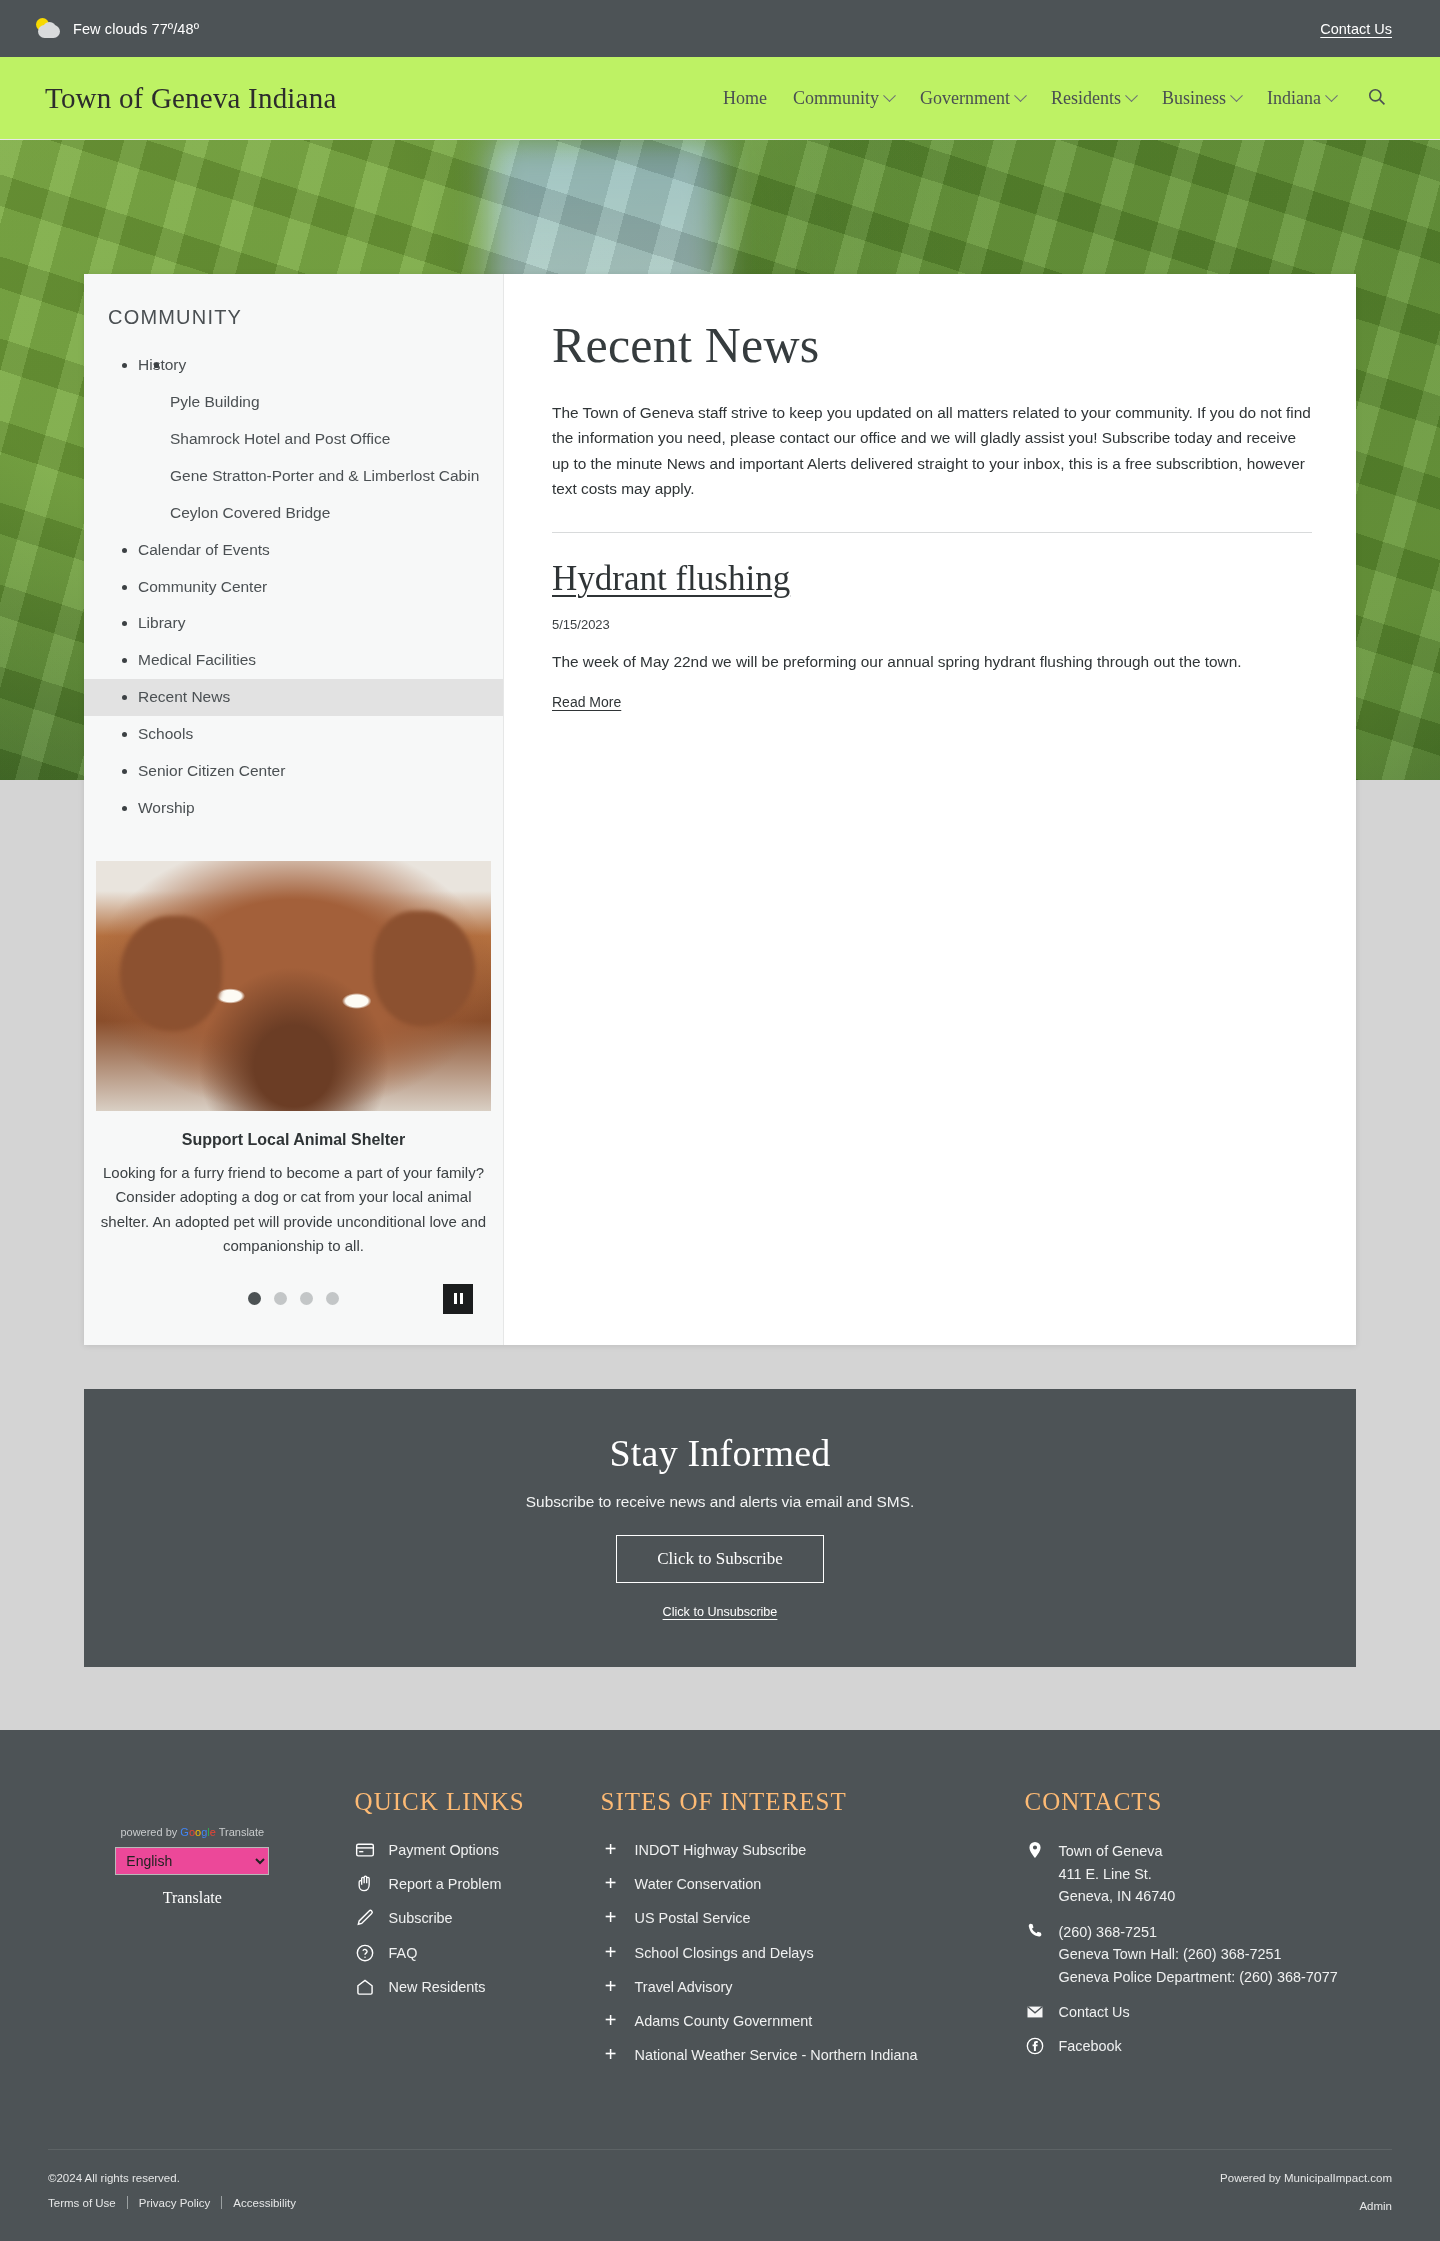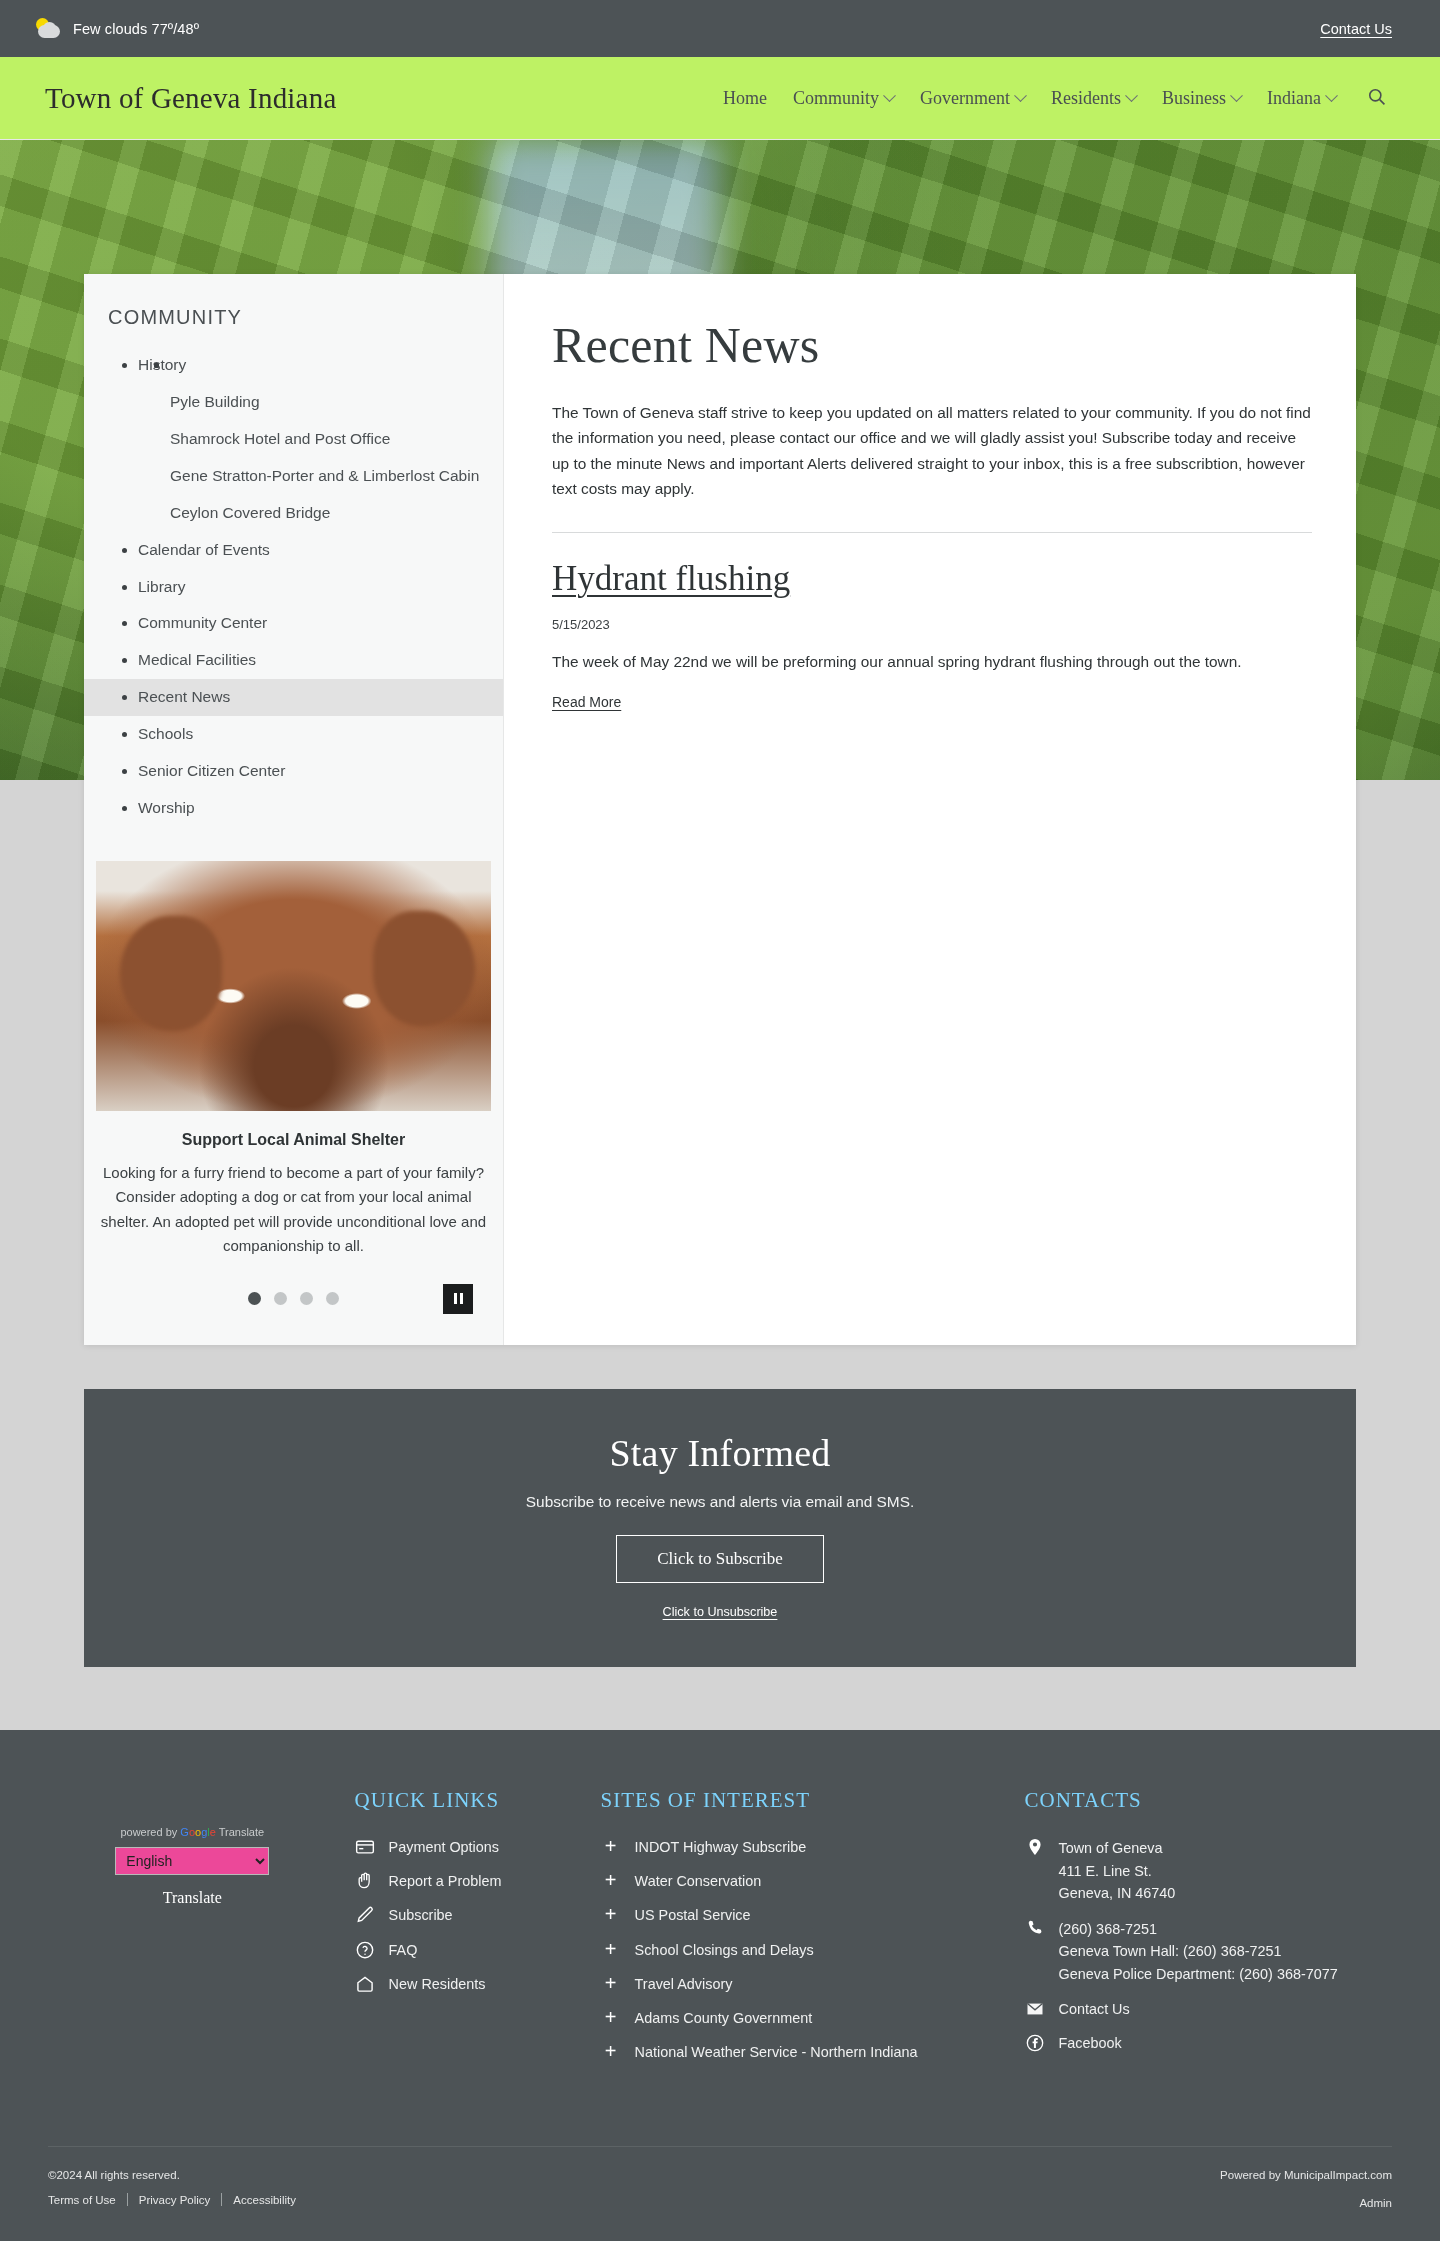--- a/index.html
+++ b/index.html
@@ -251,22 +251,22 @@
     display: flex;
     max-width: 1400px; margin: 0 auto;
   }
   .fcol-translate { width: 300px; padding-top: 38px; text-align: center; }
   .fcol { padding-left: 18px; }
   .fcol-quick { width: 255px; }
   .fcol-sites { width: 440px; }
   .fcol-contacts { width: 400px; }
   .fcol h3 {
     font-family: "Liberation Serif", serif;
-    font-size: 21px; font-weight: 400; letter-spacing: 1px;
-    margin-bottom: 24px; color: #7dd3fc;
+    font-size: 25px; font-weight: 400; letter-spacing: 1px;
+    margin-bottom: 24px; color: #fdba74;
   }
   .flink {
     display: flex; align-items: flex-start; gap: 14px;
     margin-bottom: 14px; cursor: pointer;
   }
   .flink span.lbl { font-size: 14.4px; color: #f0f1f1; line-height: 1.4; }
   .ficon { width: 20px; height: 20px; flex: 0 0 20px; color: #fff; }
   .plus-ico {
     width: 20px; flex: 0 0 20px; text-align: center;
     font-size: 20px; line-height: 18px; color: #fff;
@@ -376,24 +376,24 @@
             </li>
             <li>
               <a class="menu-link">Ceylon Covered Bridge</a>
             </li>
           </ul>
         </li>
         <li>
           <a class="menu-link">Calendar of Events</a>
         </li>
         <li>
+          <a class="menu-link">Community Center</a>
+        </li>
+        <li>
           <a class="menu-link">Library</a>
-        </li>
-        <li>
-          <a class="menu-link">Community Center</a>
         </li>
         <li>
           <a class="menu-link">Medical Facilities</a>
         </li>
         <li>
           <a class="menu-link active">Recent News</a>
         </li>
         <li>
           <a class="menu-link">Schools</a>
         </li>

